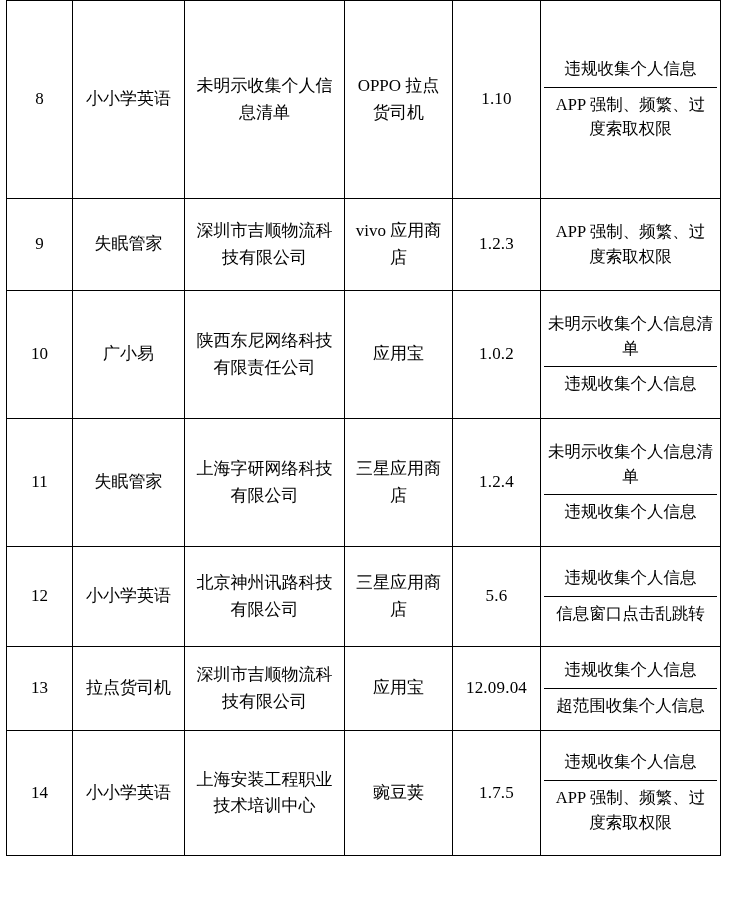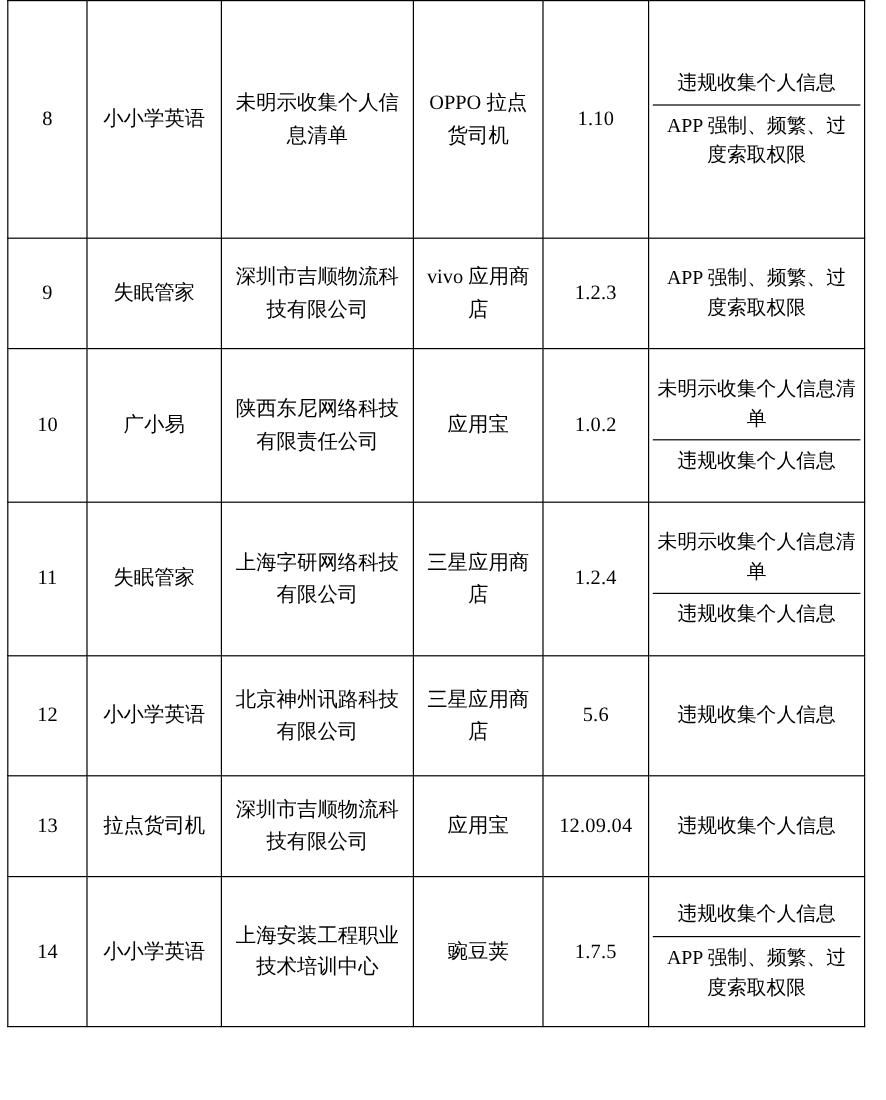--- a/index.html
+++ b/index.html
@@ -217,20 +217,23 @@
           </td>
           <td class="ver">
             <span class="cell-inner">5.6</span>
           </td>
           <td class="issue issue-host">
             <table class="issues">
               <tbody>
                 <tr>
                   <td>违规收集个人信息</td>
                 </tr>
+                <tr>
+                  <td>信息窗口点击乱跳转</td>
+                </tr>
               </tbody>
             </table>
           </td>
         </tr>
         <tr style="height: 84px;">
           <td class="idx">
             <span class="cell-inner">13</span>
           </td>
           <td class="name">
             <span class="cell-inner">拉点货司机</span>
@@ -242,20 +245,23 @@
             <span class="cell-inner">应用宝</span>
           </td>
           <td class="ver">
             <span class="cell-inner">12.09.04</span>
           </td>
           <td class="issue issue-host">
             <table class="issues">
               <tbody>
                 <tr>
                   <td>违规收集个人信息</td>
+                </tr>
+                <tr>
+                  <td>超范围收集个人信息</td>
                 </tr>
               </tbody>
             </table>
           </td>
         </tr>
         <tr style="height: 125px;">
           <td class="idx">
             <span class="cell-inner">14</span>
           </td>
           <td class="name">

